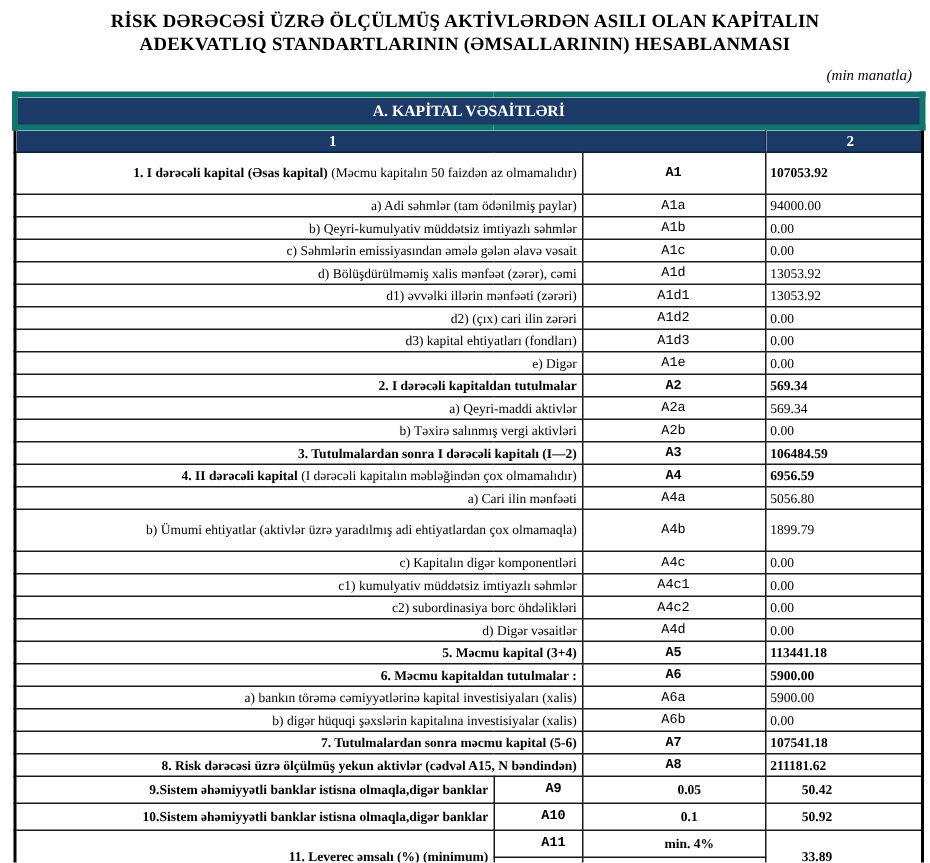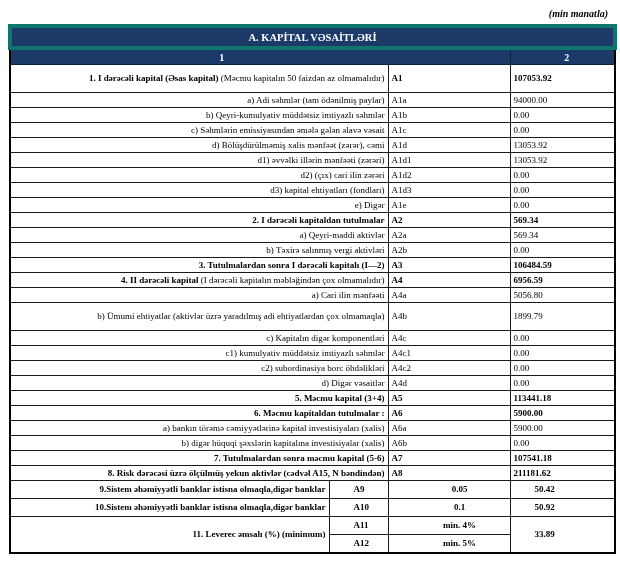--- a/index.html
+++ b/index.html
@@ -24,21 +24,21 @@
     text-align: center;
     font-weight: bold;
     font-size: 12.5px;
     line-height: 15px;
     letter-spacing: 0.2px;
   }
   .unit-note {
     margin-top: 8px;
     margin-right: 12px;
     text-align: right;
-    font-weight: bold;
+    font-weight: normal;
     font-style: italic;
     font-size: 10px;
   }
   table.capital {
     margin: 5px 0 0 8px;
     width: 605px;
     border-collapse: collapse;
     table-layout: fixed;
     border: 2px solid #000;
     font-size: 9px;
@@ -69,32 +69,34 @@
     border: 1px solid #0d2340;
   }
   thead td.col-hdr-1 { padding-right: 80px; }
   thead td.col-hdr-2 { padding-left: 12px; }
   tbody td { height: 12px; }
   tbody tr.tall td { height: 25px; }
   tbody tr.bottom td { height: 15px; padding-left: 24px; }
   td.label { text-align: right; padding-left: 4px; }
   td.ind1  { padding-left: 13px; }
   td.ind2  { padding-left: 25px; margin-top: 16px; }
-  td.code  { text-align: left; }
+  td.code  { text-align: center; font-family: Liberation Mono, monospace; }
   td.mid   { text-align: center; }
   td.value { text-align: left; padding-right: 4px; }
   tr.bold td { font-weight: bold; }
   span.rest { font-weight: normal; }
 </style>
 </head>
 <body>
 
 <div class="page">
 
   <div class="doc-title">
+    <div>RİSK DƏRƏCƏSİ ÜZRƏ ÖLÇÜLMÜŞ AKTİVLƏRDƏN ASILI OLAN KAPİTALIN</div>
+    <div>ADEKVATLIQ STANDARTLARININ (ƏMSALLARININ) HESABLANMASI</div>
   </div>
 
   <div class="unit-note">(min manatla)</div>
 
   <table class="capital">
     <colgroup>
       <col style="width:319px">
       <col style="width:59px">
       <col style="width:122px">
       <col style="width:105px">

